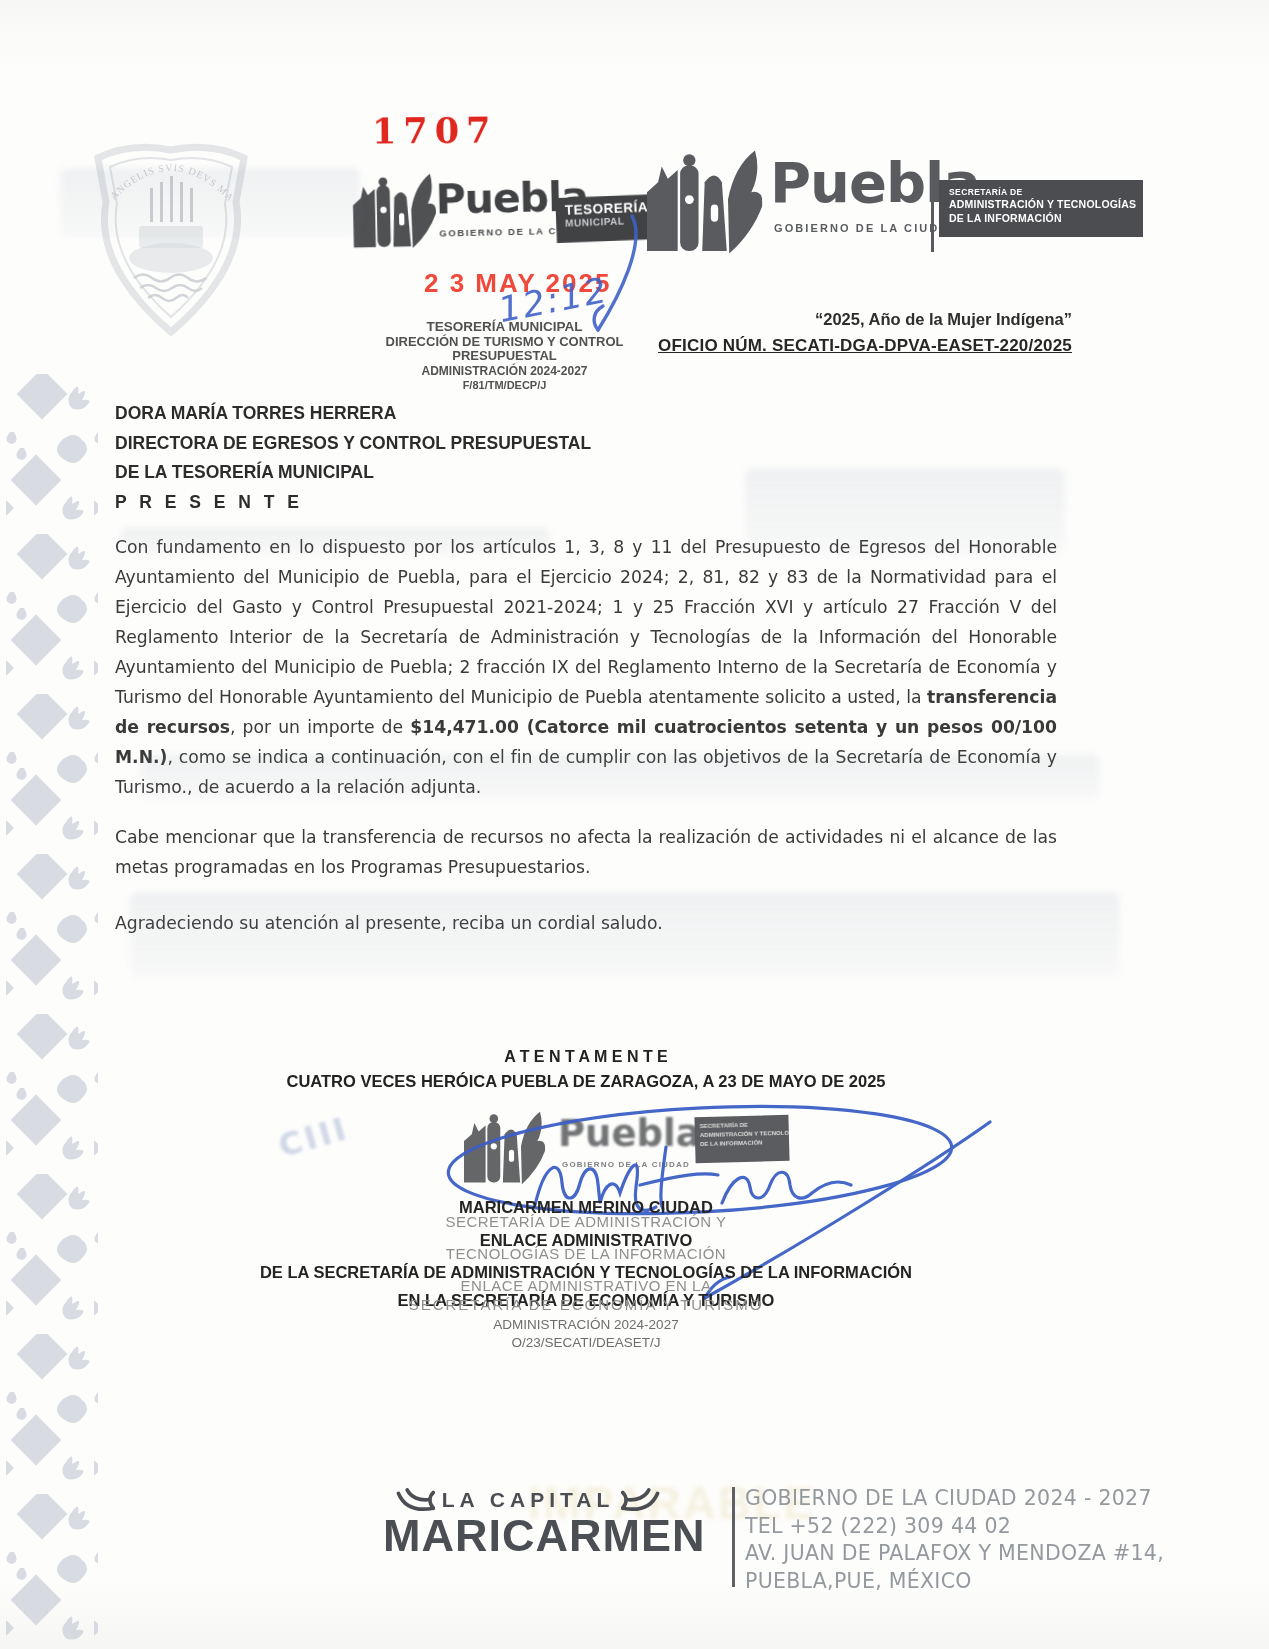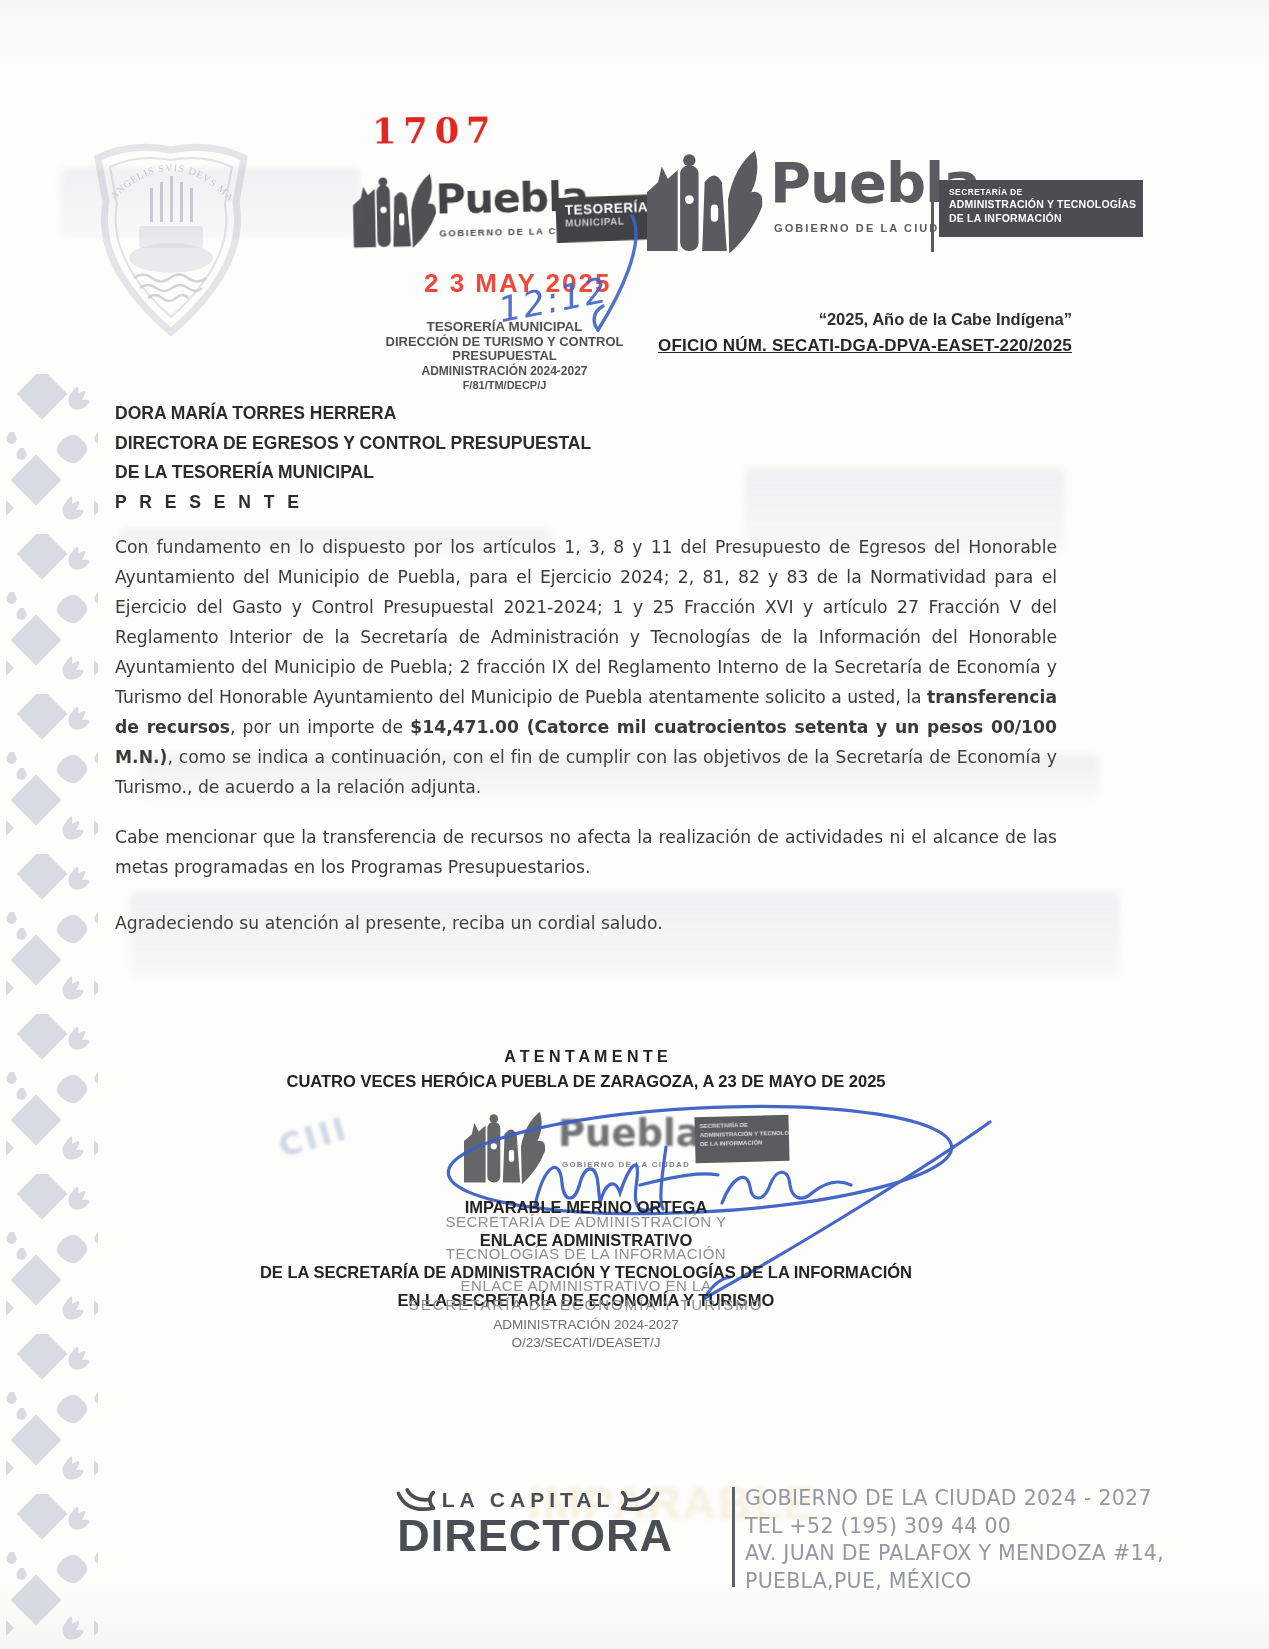--- a/index.html
+++ b/index.html
@@ -214,21 +214,21 @@
   </svg>
 
   <div class="abs rcvstamp">
     <div class="rcv1">TESORERÍA MUNICIPAL</div>
     <div class="rcv2">DIRECCIÓN DE TURISMO Y CONTROL</div>
     <div class="rcv2">PRESUPUESTAL</div>
     <div class="rcv3">ADMINISTRACIÓN 2024-2027</div>
     <div class="rcv4">F/81/TM/DECP/J</div>
   </div>
 
-  <div class="abs yearlegend">“2025, Año de la Cabe Indígena”</div>
+  <div class="abs yearlegend">“2025, Año de la Mujer Indígena”</div>
   <div class="abs oficio">OFICIO NÚM. SECATI-DGA-DPVA-EASET-220/2025</div>
 
   <div class="abs recipient hdgfont">
     <div>DORA MARÍA TORRES HERRERA</div>
     <div>DIRECTORA DE EGRESOS Y CONTROL PRESUPUESTAL</div>
     <div>DE LA TESORERÍA MUNICIPAL</div>
     <div class="presente">P R E S E N T E</div>
   </div>
 
   <p class="abs para p1"><span>Con fundamento en lo dispuesto por los artículos 1, 3, 8 y 11 del Presupuesto de Egresos del Honorable Ayuntamiento del Municipio de Puebla, para el Ejercicio 2024; 2, 81, 82 y 83 de la Normatividad para el Ejercicio del Gasto y Control Presupuestal 2021-2024; 1 y 25 Fracción XVI y artículo 27 Fracción V del Reglamento Interior de la Secretaría de Administración y Tecnologías de la Información del Honorable Ayuntamiento del Municipio de Puebla; 2 fracción IX del Reglamento Interno de la Secretaría de Economía y Turismo del Honorable Ayuntamiento del Municipio de Puebla atentamente solicito a usted, la </span><span class="b">transferencia de recursos</span><span>, por un importe de </span><span class="b">$14,471.00 (Catorce mil cuatrocientos setenta y un pesos 00/100 M.N.)</span><span>, como se indica a continuación, con el fin de cumplir con las objetivos de la Secretaría de Economía y Turismo., de acuerdo a la relación adjunta.</span></p>
@@ -259,21 +259,21 @@
       <path d="M236,62 C231,97 229,117 233,124"></path>
       <path d="M210,100 C250,90 272,87 288,90"></path>
       <path d="M292,118 C302,92 317,84 320,102 C322,117 334,117 340,100 C346,84 358,82 360,100
                C362,114 372,117 382,108 C394,98 408,94 421,100"></path>
       <path d="M560,37 C500,80 370,160 275,213"></path>
       <path d="M275,213 C282,200 290,194 300,192"></path>
     </g>
   </svg>
 
   <div class="abs signer hdgfont">
-    <div class="sg-black" style="top:0px">IMPARABLE MERINO ORTEGA</div>
+    <div class="sg-black" style="top:0px">MARICARMEN MERINO CIUDAD</div>
     <div class="sg-gray" style="top:15px">SECRETARÍA DE ADMINISTRACIÓN Y</div>
     <div class="sg-black" style="top:33px">ENLACE ADMINISTRATIVO</div>
     <div class="sg-gray" style="top:47px">TECNOLOGÍAS DE LA INFORMACIÓN</div>
     <div class="sg-black" style="top:65px">DE LA SECRETARÍA DE ADMINISTRACIÓN Y TECNOLOGÍAS DE LA INFORMACIÓN</div>
     <div class="sg-gray" style="top:79px">ENLACE ADMINISTRATIVO EN LA</div>
     <div class="sg-black" style="top:93px">EN LA SECRETARÍA DE ECONOMÍA Y TURISMO</div>
     <div class="sg-gray" style="top:98px;letter-spacing:2px">SECRETARÍA DE ECONOMÍA Y TURISMO</div>
     <div class="sg-small" style="top:119px">ADMINISTRACIÓN 2024-2027</div>
     <div class="sg-small" style="top:137px">O/23/SECATI/DEASET/J</div>
   </div>
@@ -290,26 +290,26 @@
       </svg>
       <span class="cap">LA CAPITAL</span>
       <svg width="40" height="27" viewBox="0 0 46 30" style="transform:scaleX(-1)">
         <g fill="none" stroke="#4b4e52" stroke-width="4.2" stroke-linecap="round">
           <path d="M44,25 C23,29 10,22 4,8"></path>
           <path d="M40,15 C28,17 18,12 14,4"></path>
           <path d="M44,25 C39,19 39,12 44,7"></path>
         </g>
       </svg>
     </div>
-    <div class="imp">DIRECTORA</div>
+    <div class="imp">MARICARMEN</div>
   </div>
   <div class="abs fdivider"></div>
   <div class="abs contact">
     <div>GOBIERNO DE LA CIUDAD 2024 - 2027</div>
-    <div>TEL +52 (195) 309 44 00</div>
+    <div>TEL +52 (222) 309 44 02</div>
     <div>AV. JUAN DE PALAFOX Y MENDOZA #14,</div>
     <div>PUEBLA,PUE, MÉXICO</div>
   </div>
 
   <div class="abs bleed" style="left:745px;top:468px;width:320px;height:88px"></div>
   <div class="abs bleed" style="left:120px;top:528px;width:430px;height:26px"></div>
   <div class="abs bleed" style="left:140px;top:755px;width:960px;height:44px"></div>
   <div class="abs bleed" style="left:130px;top:892px;width:990px;height:86px"></div>
   <div class="abs bleed" style="left:60px;top:168px;width:300px;height:70px"></div>
   <div class="abs ghostmark">CIII</div>

